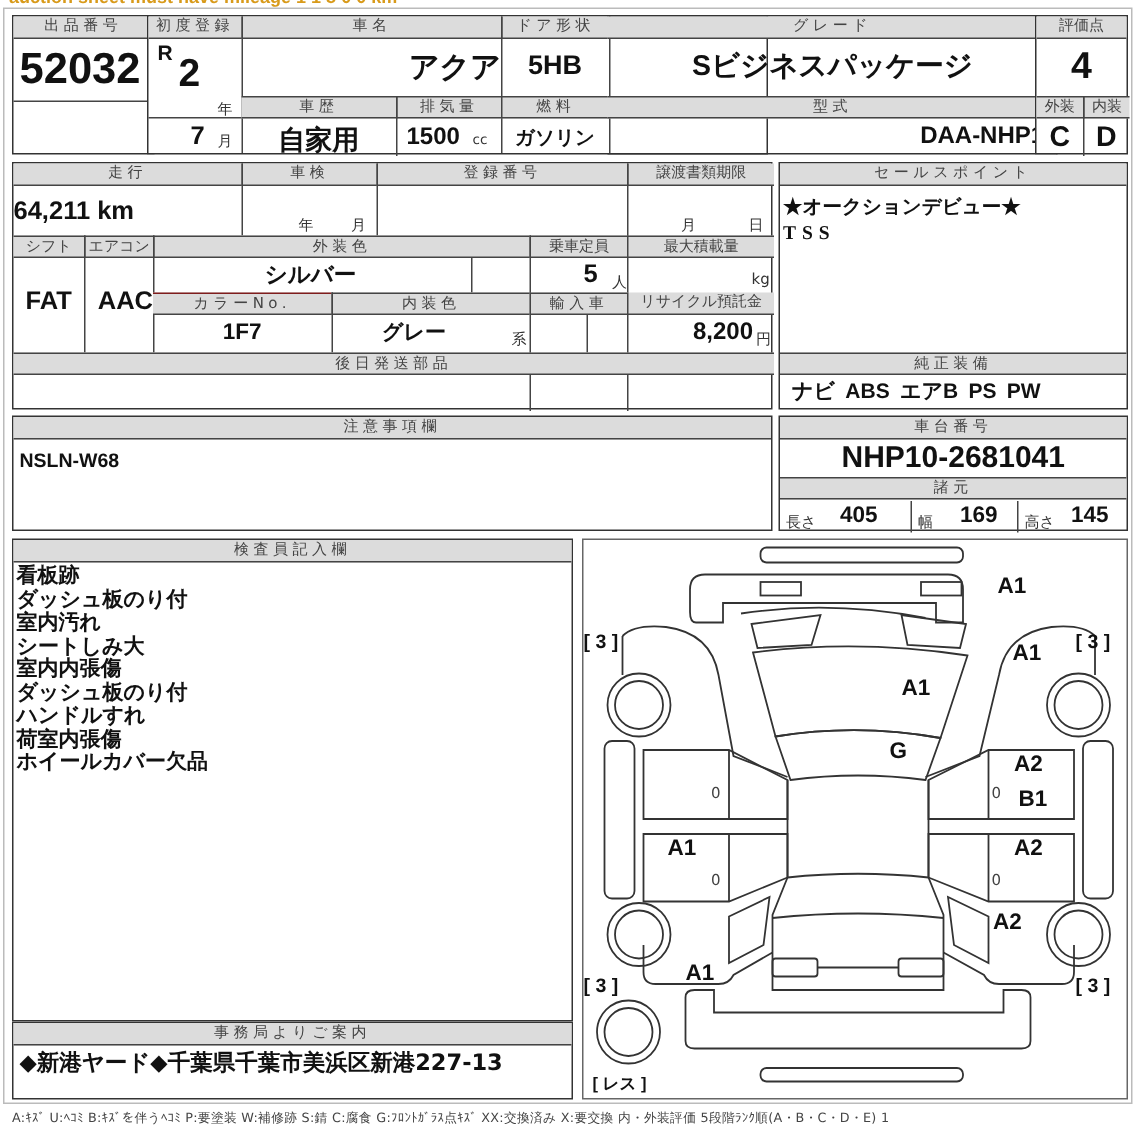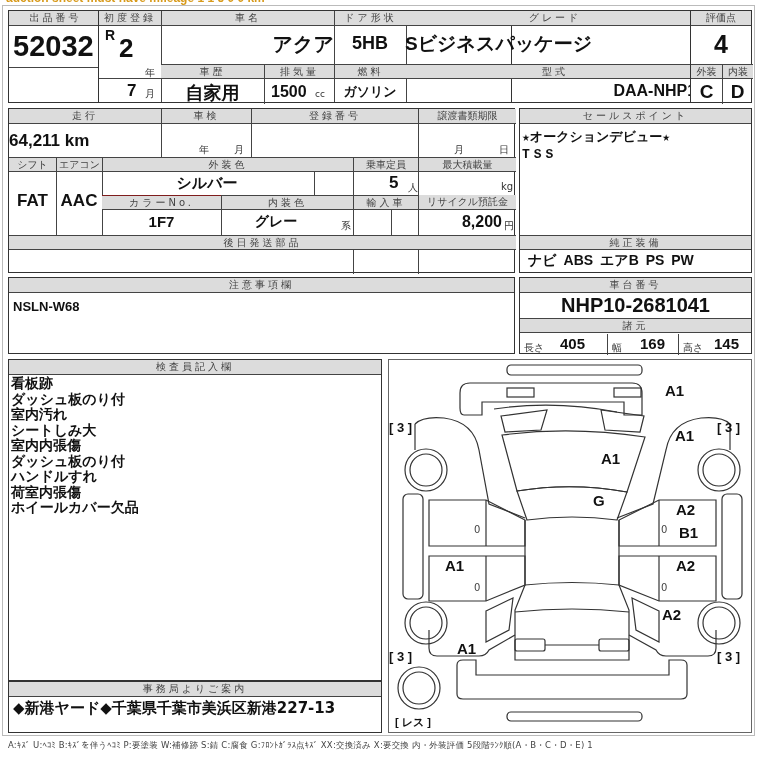--- a/index.html
+++ b/index.html
@@ -8,21 +8,21 @@
 .abs{position:absolute}
 .banner{left:6px;top:-9px;font-size:12px;color:#d89a1a;font-weight:bold;white-space:nowrap;font-family:"Liberation Sans",sans-serif}
 .frame{left:2px;top:5px;width:753px;height:731px;border:1px solid #bbb}
 .box{position:absolute;border:1.5px solid #333;background:#fff}
 .hd{position:absolute;background:#dcdcdc;color:#444;font-size:10px;text-align:center;letter-spacing:3px;line-height:14px;height:15px;border-bottom:1px solid #444;white-space:nowrap;overflow:hidden}
 .hdl{border-left:1px solid #444}
 .v{position:absolute;font-weight:bold;white-space:nowrap;font-family:"Liberation Sans","DejaVu Sans",sans-serif}
 .vl{position:absolute;border-left:1px solid #444}
 .hl{position:absolute;border-top:1px solid #444}
 .sm{position:absolute;font-size:10px;color:#333;white-space:nowrap}
-.note{font-size:14px;font-weight:bold;line-height:15.5px;font-family:Liberation Mono, monospace}
+.note{font-size:14px;font-weight:bold;line-height:15.5px;font-family:Liberation Serif, serif}
 .legend{left:8px;top:740px;font-size:8.5px;color:#444;white-space:nowrap;letter-spacing:0.2px}
 .dlabel{position:absolute;font-weight:bold;font-size:15px;font-family:"Liberation Sans",sans-serif}
 .small0{position:absolute;font-size:10px;color:#444}
 svg{position:absolute}
 </style>
 </head>
 <body>
 
 <div class="abs banner">auction sheet must have mileage 1 1 5 0 0 km</div>
 <div class="abs frame"></div>
@@ -56,21 +56,21 @@
   <div class="hd hdl" style="left:235px;top:53px;width:72px;border-top:1px solid #444">燃料</div>
   <div class="v" style="left:62px;top:70px;width:103px;text-align:center;font-size:18px">自家用</div>
   <div class="vl" style="left:165px;top:53px;height:40px"></div>
   <div class="v" style="left:172px;top:72px;font-size:16px">1500</div>
   <div class="sm" style="left:216px;top:78px;font-size:9px">cc</div>
   <div class="v" style="left:235px;top:72px;width:72px;text-align:center;font-size:13px">ガソリン</div>
 </div>
 
 <div class="box" style="left:405px;top:10px;width:300px;height:93px;border-left:none;background:transparent">
   <div class="hd" style="left:0;top:0;width:300px">グレード</div>
-  <div class="v" style="left:0;top:20px;width:300px;text-align:left;font-size:19px">Sビジネスパッケージ</div>
+  <div class="v" style="left:0;top:20px;width:300px;text-align:center;font-size:19px">Sビジネスパッケージ</div>
   <div class="hd" style="left:0;top:53px;width:300px;border-top:1px solid #444">型式</div>
   <div class="v" style="left:0;top:71px;width:300px;text-align:right;font-size:16px">DAA-NHP10</div>
 </div>
 
 <div class="box" style="left:690px;top:10px;width:62px;height:93px">
   <div class="hd" style="left:0;top:0;width:100%;letter-spacing:0">評価点</div>
   <div class="v" style="left:0;top:19px;width:100%;text-align:center;font-size:25px">4</div>
   <div class="hd" style="left:0;top:53px;width:31px;letter-spacing:0;border-top:1px solid #444">外装</div>
   <div class="hd hdl" style="left:31px;top:53px;width:31px;letter-spacing:0;border-top:1px solid #444">内装</div>
   <div class="vl" style="left:31px;top:53px;height:40px"></div>
@@ -93,21 +93,21 @@
   <div class="sm" style="left:490px;top:34px">日</div>
 
   <div class="hd" style="left:0;top:48px;width:47px;letter-spacing:0;border-top:1px solid #444">シフト</div>
   <div class="hd hdl" style="left:47px;top:48px;width:46px;letter-spacing:0;border-top:1px solid #444">エアコン</div>
   <div class="hd hdl" style="left:93px;top:48px;width:251px;border-top:1px solid #444">外装色</div>
   <div class="hd hdl" style="left:344px;top:48px;width:65px;letter-spacing:0;border-top:1px solid #444">乗車定員</div>
   <div class="hd hdl" style="left:409px;top:48px;width:98px;letter-spacing:0;border-top:1px solid #444">最大積載量</div>
   <div class="vl" style="left:47px;top:48px;height:78px"></div>
   <div class="vl" style="left:93px;top:48px;height:78px"></div>
   <div class="v" style="left:0;top:82px;width:47px;text-align:center;font-size:17px">FAT</div>
-  <div class="v" style="left:47px;top:82px;width:46px;text-align:center;font-size:17px">AAC</div>
+  <div class="v" style="left:47px;top:82px;width:46px;text-align:right;font-size:17px">AAC</div>
   <div class="v" style="left:93px;top:65px;width:210px;text-align:center;font-size:15px">シルバー</div>
   <div class="vl" style="left:305px;top:63px;height:23px"></div>
   <div class="vl" style="left:344px;top:48px;height:117px"></div>
   <div class="v" style="left:380px;top:64px;font-size:17px">5</div>
   <div class="sm" style="left:399px;top:72px">人</div>
   <div class="sm" style="left:492px;top:72px">kg</div>
 
   <div class="hd" style="left:93px;top:86px;width:119px;border-top:1px solid #7f1d1d">カラーNo.</div>
   <div class="hd hdl" style="left:212px;top:86px;width:132px;border-top:1px solid #444">内装色</div>
   <div class="hd hdl" style="left:344px;top:86px;width:65px;border-top:1px solid #444">輸入車</div>

